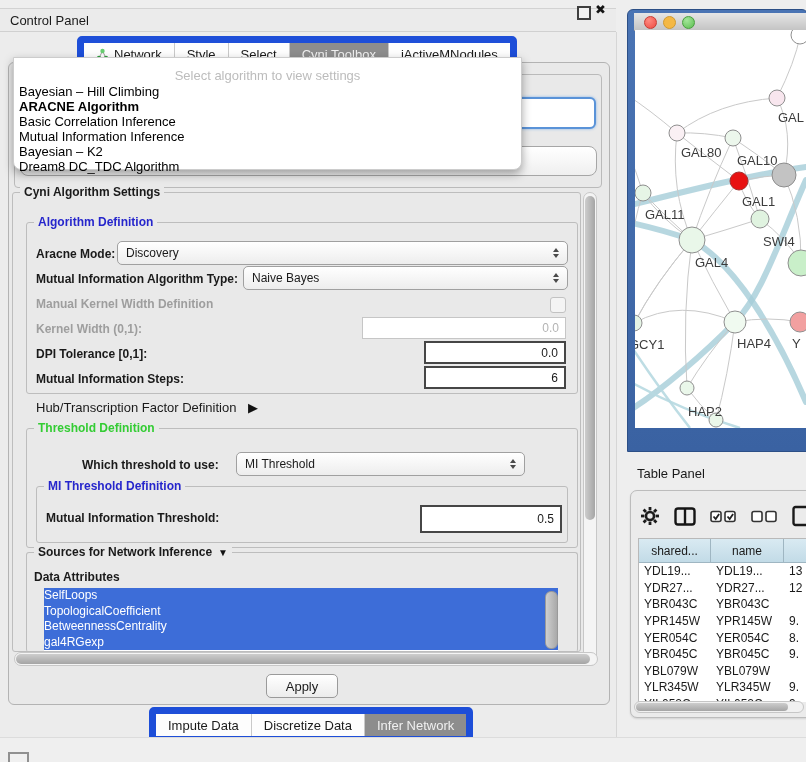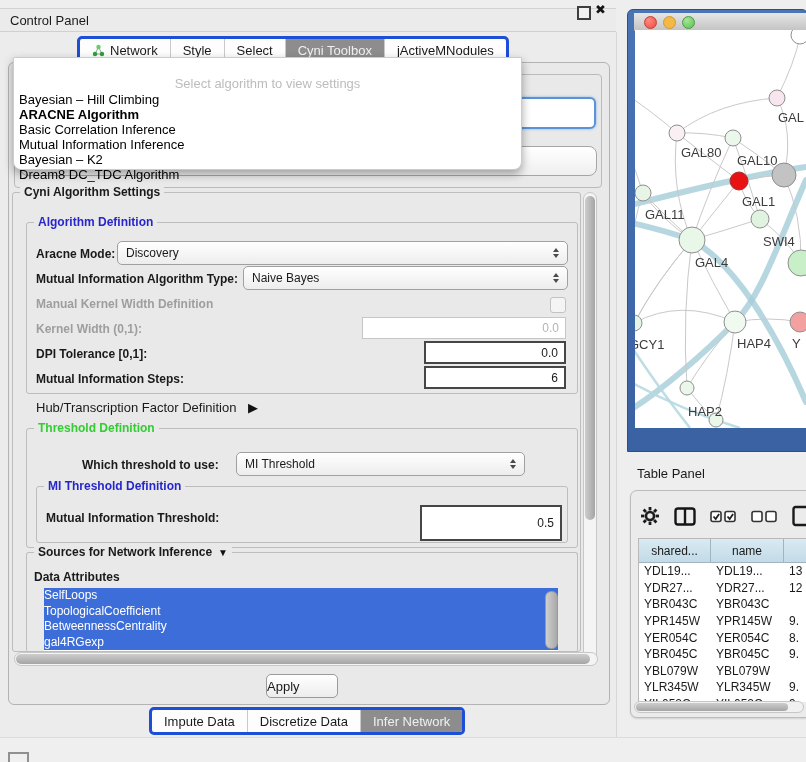--- a/index.html
+++ b/index.html
@@ -14,21 +14,21 @@
                display:flex;align-items:center;font-size:13px;}
   .cp-title{margin-left:10px;}
   .float-icon{position:absolute;left:577px;top:6px;width:10px;height:10px;border:2px solid #3f3f3f;background:#f2f2f2;}
   .close-icon{position:absolute;left:595px;top:2px;font-size:13px;font-weight:bold;color:#141414;}
   .cp-body{left:0;top:32px;width:616px;height:705px;background:#ececec;border-right:1px solid #d6d6d6;}
   .cp-bottomline{left:0;top:737px;width:806px;height:1px;background:#dcdcdc;}
   .cp-belowband{left:0;top:738px;width:806px;height:24px;background:#efefef;}
   .corner-chip{left:8px;top:752px;width:17px;height:14px;border:2px solid #909090;background:#f0f0f0;}
 
   
-  .tabbar{display:flex;background:#fdfdfd;border:3px solid #1d4ed8;border-radius:5px;overflow:hidden;
+  .tabbar{display:flex;background:#fdfdfd;border:7px solid #1d4ed8;border-radius:5px;overflow:hidden;
           height:22px;font-size:13px;align-items:stretch;}
   .tabbar .tab{display:flex;align-items:center;padding:0 12px;border-right:1px solid #c9c9c9;white-space:nowrap;}
   .tabbar .tab:last-child{border-right:none;}
   .tabbar .tab.selected{background:#8d8d8d;color:#f0f0f0;}
   .tabicon{display:inline-flex;margin-right:5px;}
   #top-tabs{left:77px;top:36px;}
   #bottom-tabs{left:149px;top:707px;}
 
   
   .content-panel{left:8px;top:62px;width:600px;height:641px;background:#e9e9e9;
@@ -38,21 +38,21 @@
   .bg-group{left:14px;top:74px;width:586px;height:112px;border:1px solid #bababa;border-radius:4px;}
   .focus-combo{left:200px;top:97px;width:392px;height:28px;background:#fff;border:2px solid #5a93d8;
                border-radius:6px;box-shadow:0 0 3px #86b4e8;}
   .bg-combo{left:20px;top:146px;width:577px;height:30px;background:linear-gradient(#ffffff,#efefef);
             border:1px solid #a6a6a6;border-radius:8px;display:flex;align-items:center;
             font-size:13px;color:#9d9d9d;padding-left:12px;box-sizing:border-box;}
 
   
   .dd{left:13px;top:57px;width:507px;height:111px;background:#fff;border:1px solid #cccccc;
       border-radius:0 0 8px 8px;box-shadow:0 4px 10px rgba(0,0,0,.35);z-index:50;font-size:13px;}
-  .dd-placeholder{height:16px;padding-top:18px;text-align:center;color:#bcbcbc;}
+  .dd-placeholder{height:16px;padding-top:10px;text-align:center;color:#bcbcbc;}
   .dd-item{height:15px;line-height:15px;padding-left:5px;color:#000;}
   .dd-item.bold{font-weight:bold;}
 
   
   .groupbox{position:absolute;border:1px solid #bdbdbd;border-radius:3px;}
   .grouptitle{position:absolute;top:-8px;left:7px;background:#e9e9e9;padding:0 4px;font-size:12px;
               font-weight:bold;white-space:nowrap;}
   .t-blue{color:#2626cc;}
   .t-green{color:#33cc33;}
 
@@ -91,21 +91,21 @@
           border-radius:7px;box-sizing:border-box;}
   .vthumb{left:585px;top:196px;width:10px;height:324px;background:linear-gradient(90deg,#cdcdcd,#a5a5a5);
           border-radius:6px;}
   .htrack{left:14px;top:652px;width:584px;height:14px;background:#f4f4f4;border:1px solid #c7c7c7;
           border-radius:7px;box-sizing:border-box;}
   .hthumb{left:16px;top:654px;width:574px;height:10px;background:linear-gradient(#cdcdcd,#a5a5a5);
           border-radius:6px;}
 
   .apply-btn{left:266px;top:674px;width:70px;height:22px;background:linear-gradient(#ffffff,#ececec);
              border:1px solid #9a9a9a;border-radius:5px;font-size:13px;display:flex;align-items:center;
-             justify-content:flex-start;}
+             justify-content:center;}
 
   
   .net-window{left:627px;top:9px;width:179px;height:441px;background:linear-gradient(#4a74b4,#3a62a2);
               border:1px solid #2c4f86;border-radius:6px 6px 0 0;}
   .net-titlebar{left:634px;top:13px;width:172px;height:17px;background:linear-gradient(#e6e6e6,#c4c4c4);
                 border-bottom:1px solid #9f9f9f;}
   .tl{position:absolute;width:11px;height:11px;border-radius:50%;top:16px;}
   .tl.red{left:644px;background:radial-gradient(circle at 35% 30%,#ff8a80,#ee4c42);border:1px solid #c83b33;}
   .tl.yellow{left:663px;background:radial-gradient(circle at 35% 30%,#ffe08a,#f4b844;);border:1px solid #cf9a32;background-color:#f4b844;}
   .tl.green{left:682px;background:radial-gradient(circle at 35% 30%,#a4e69a,#5cbe50);border:1px solid #48a03e;}
@@ -246,21 +246,21 @@
     <span class="ctext">MI Threshold</span>
     <span class="arrows">
         <span class="tri-up"></span>
         <span class="tri-dn"></span>
       </span>
   </div>
   <div class="groupbox" style="left:36px;top:486px;width:530px;height:55px;">
     <span class="grouptitle t-blue">MI Threshold Definition</span>
   </div>
   <div class="label" style="left:46px;top:511px;">Mutual Information Threshold:</div>
-  <div class="field strong" style="left:420px;top:505px;width:142px;height:36px;">
+  <div class="field strong" style="left:420px;top:505px;width:142px;height:28px;">
     <span>0.5</span>
   </div>
 
   <div class="groupbox" style="left:26px;top:552px;width:550px;height:99px;border-bottom:none;">
     <span class="grouptitle">
       <span>Sources for Network Inference</span><span class="tri-down-glyph">▼</span>
     </span>
   </div>
   <div class="label" style="left:34px;top:570px;">Data Attributes</div>
   <div class="abs attr-list" id="attr-list">

